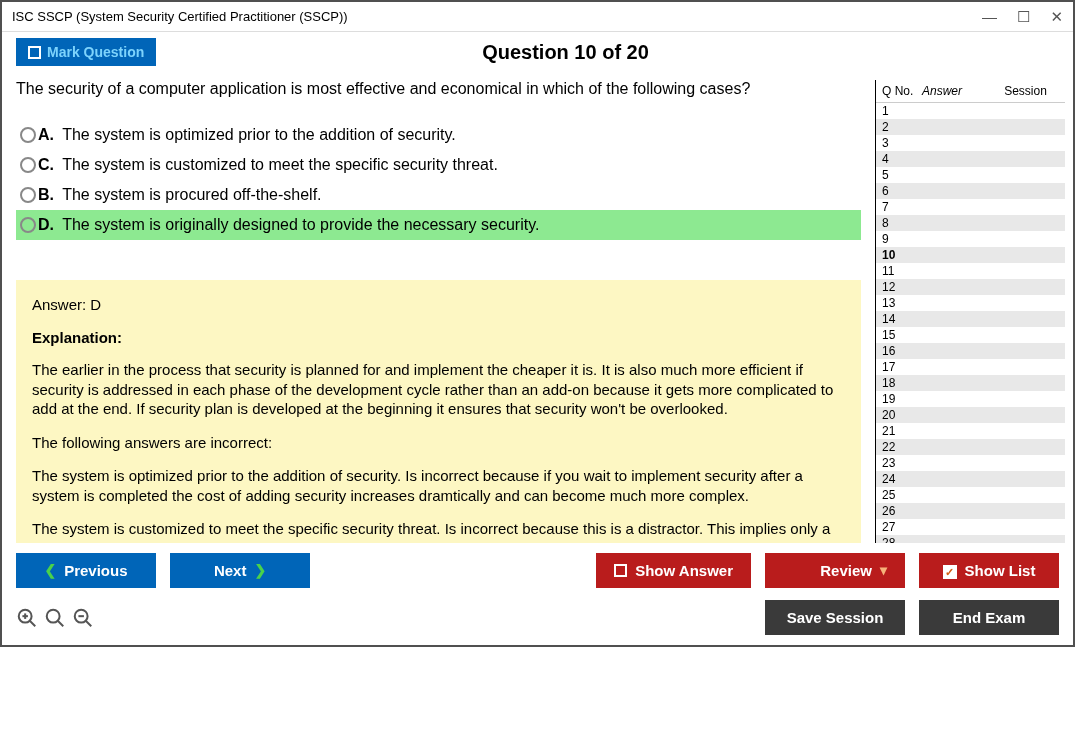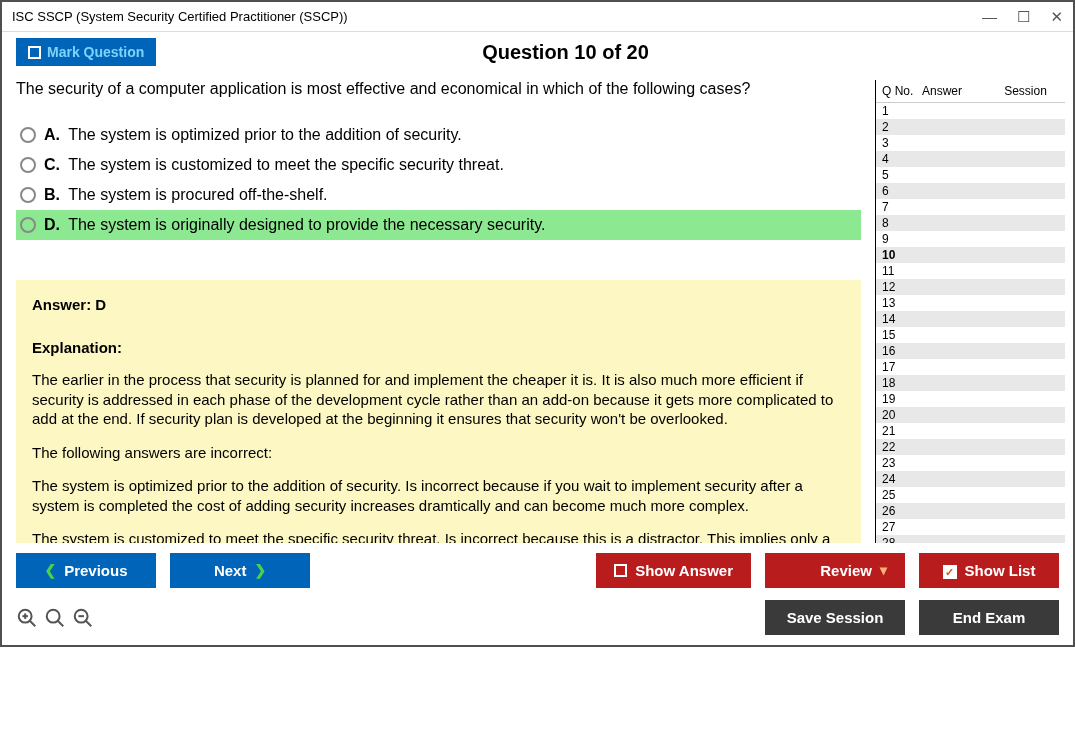--- a/index.html
+++ b/index.html
@@ -9,32 +9,32 @@
 .titlebar-title { font-size: 13px; color: #000; flex: 1; }
 .titlebar-controls { display: flex; gap: 20px; align-items: center; color: #555; font-size: 15px; }
 .titlebar-controls span { cursor: default; }
 .header-row { display: flex; align-items: center; padding: 6px 14px 14px 14px; position: relative; }
 .mark-btn { background: #0065b8; color: #7dd3fc; border: none; padding: 6px 12px; font-weight: bold; font-size: 14px; display: flex; align-items: center; gap: 6px; cursor: pointer; }
 .mark-btn .box { width: 13px; height: 13px; border: 2px solid #fff; display: inline-block; }
 .question-heading { position: absolute; left: 50%; transform: translateX(-50%); font-size: 20px; font-weight: bold; margin-left: 28px; }
 .main-area { flex: 1; display: flex; overflow: hidden; }
 .content-area { flex: 1; padding: 0 14px; overflow-y: auto; }
 .question-text { font-size: 16px; margin-bottom: 22px; }
-.option { display: flex; align-items: center; gap: 8px; padding: 6px 4px; font-size: 16px; cursor: pointer; }
+.option { display: flex; align-items: center; gap: 2px; padding: 6px 4px; font-size: 16px; cursor: pointer; }
 .option.selected { background: #8de991; }
 .radio { width: 16px; height: 16px; border: 2px solid #888; border-radius: 50%; flex-shrink: 0; }
 .option b { font-weight: bold; margin-right: 4px; }
 .answer-block { background: #fdf7c3; padding: 16px; margin-top: 40px; font-size: 15px; }
-.answer-block .ans-title { font-weight: bold; margin-bottom: 26px; }
+.answer-block .ans-title { font-weight: normal; margin-bottom: 16px; }
 .answer-block .expl-title { font-weight: bold; margin-bottom: 14px; }
 .answer-block p { margin-bottom: 14px; line-height: 1.3; }
 .side-panel { width: 190px; border-left: 1px solid #000; display: flex; flex-direction: column; margin-right: 8px; }
 .side-header { display: flex; font-size: 12px; padding: 4px 6px; border-bottom: 1px solid #ccc; }
 .side-header .col-qno { width: 40px; }
-.side-header .col-ans { width: 70px; }
+.side-header .col-ans { width: 70px; font-style: italic; }
 .side-header .col-mark { flex: 1; text-align: center; }
 .side-list { flex: 1; overflow-y: scroll; font-size: 12px; }
 .side-row { padding: 1px 6px; }
 .side-row:nth-child(even) { background: #e8e8e8; }
 .side-row.current { font-weight: bold; }
 .footer { padding: 10px 14px; display: flex; flex-direction: column; gap: 12px; }
 .btn-row { display: flex; gap: 14px; align-items: center; }
 .btn-row .spacer { flex: 1; }
 .btn { border: none; padding: 9px 18px; font-weight: bold; font-size: 15px; color: #fff; cursor: pointer; display: flex; align-items: center; gap: 8px; min-width: 140px; justify-content: center; }
 .btn.blue { background: #0065b8; }

